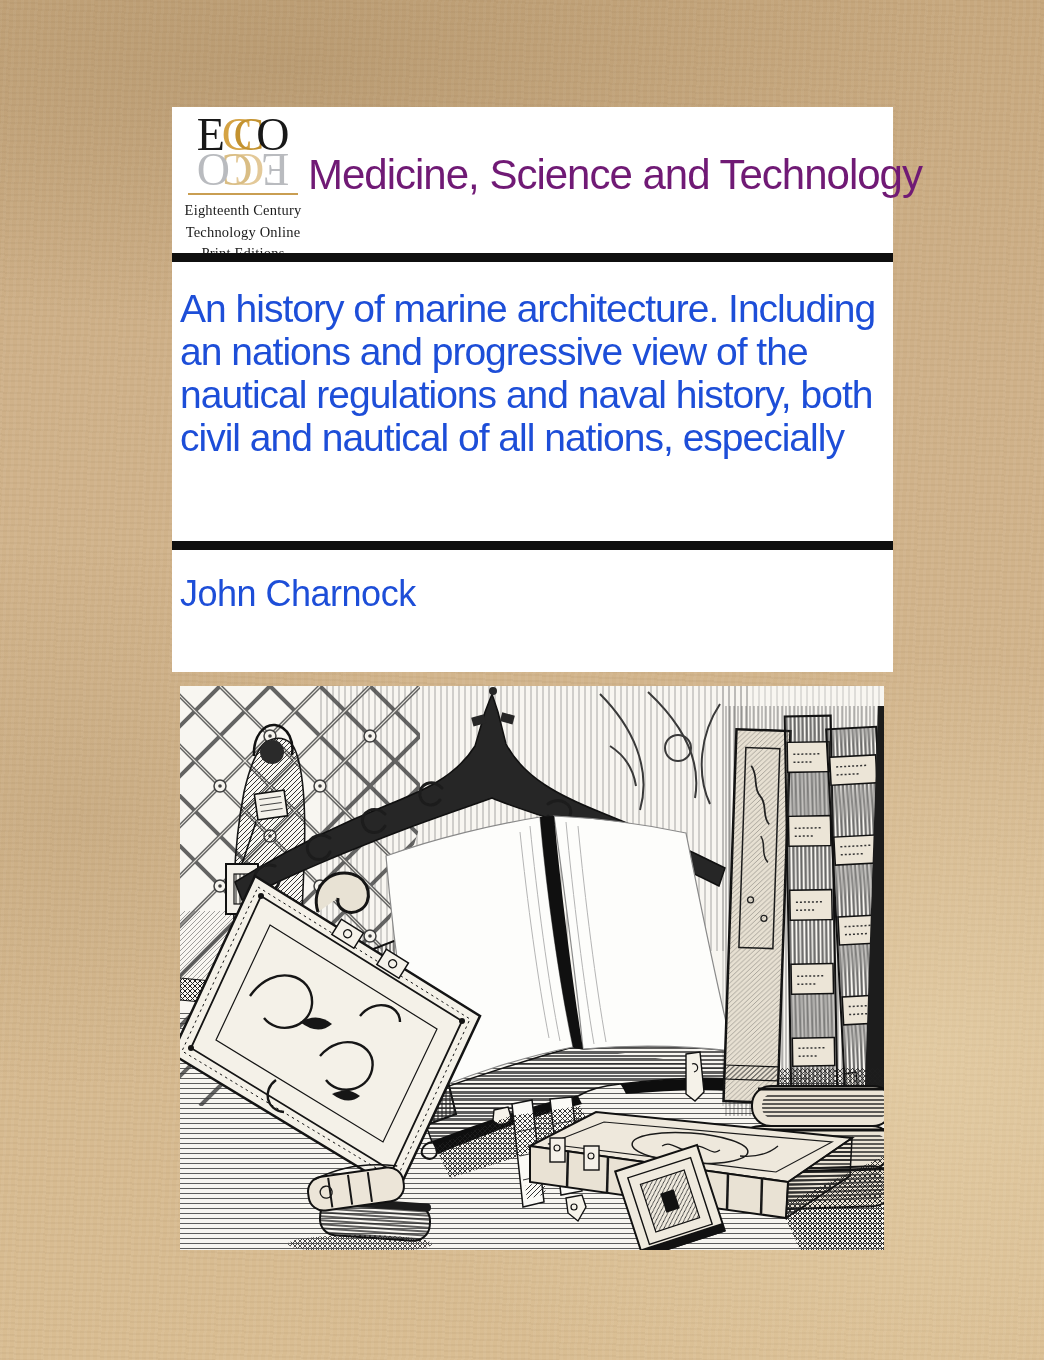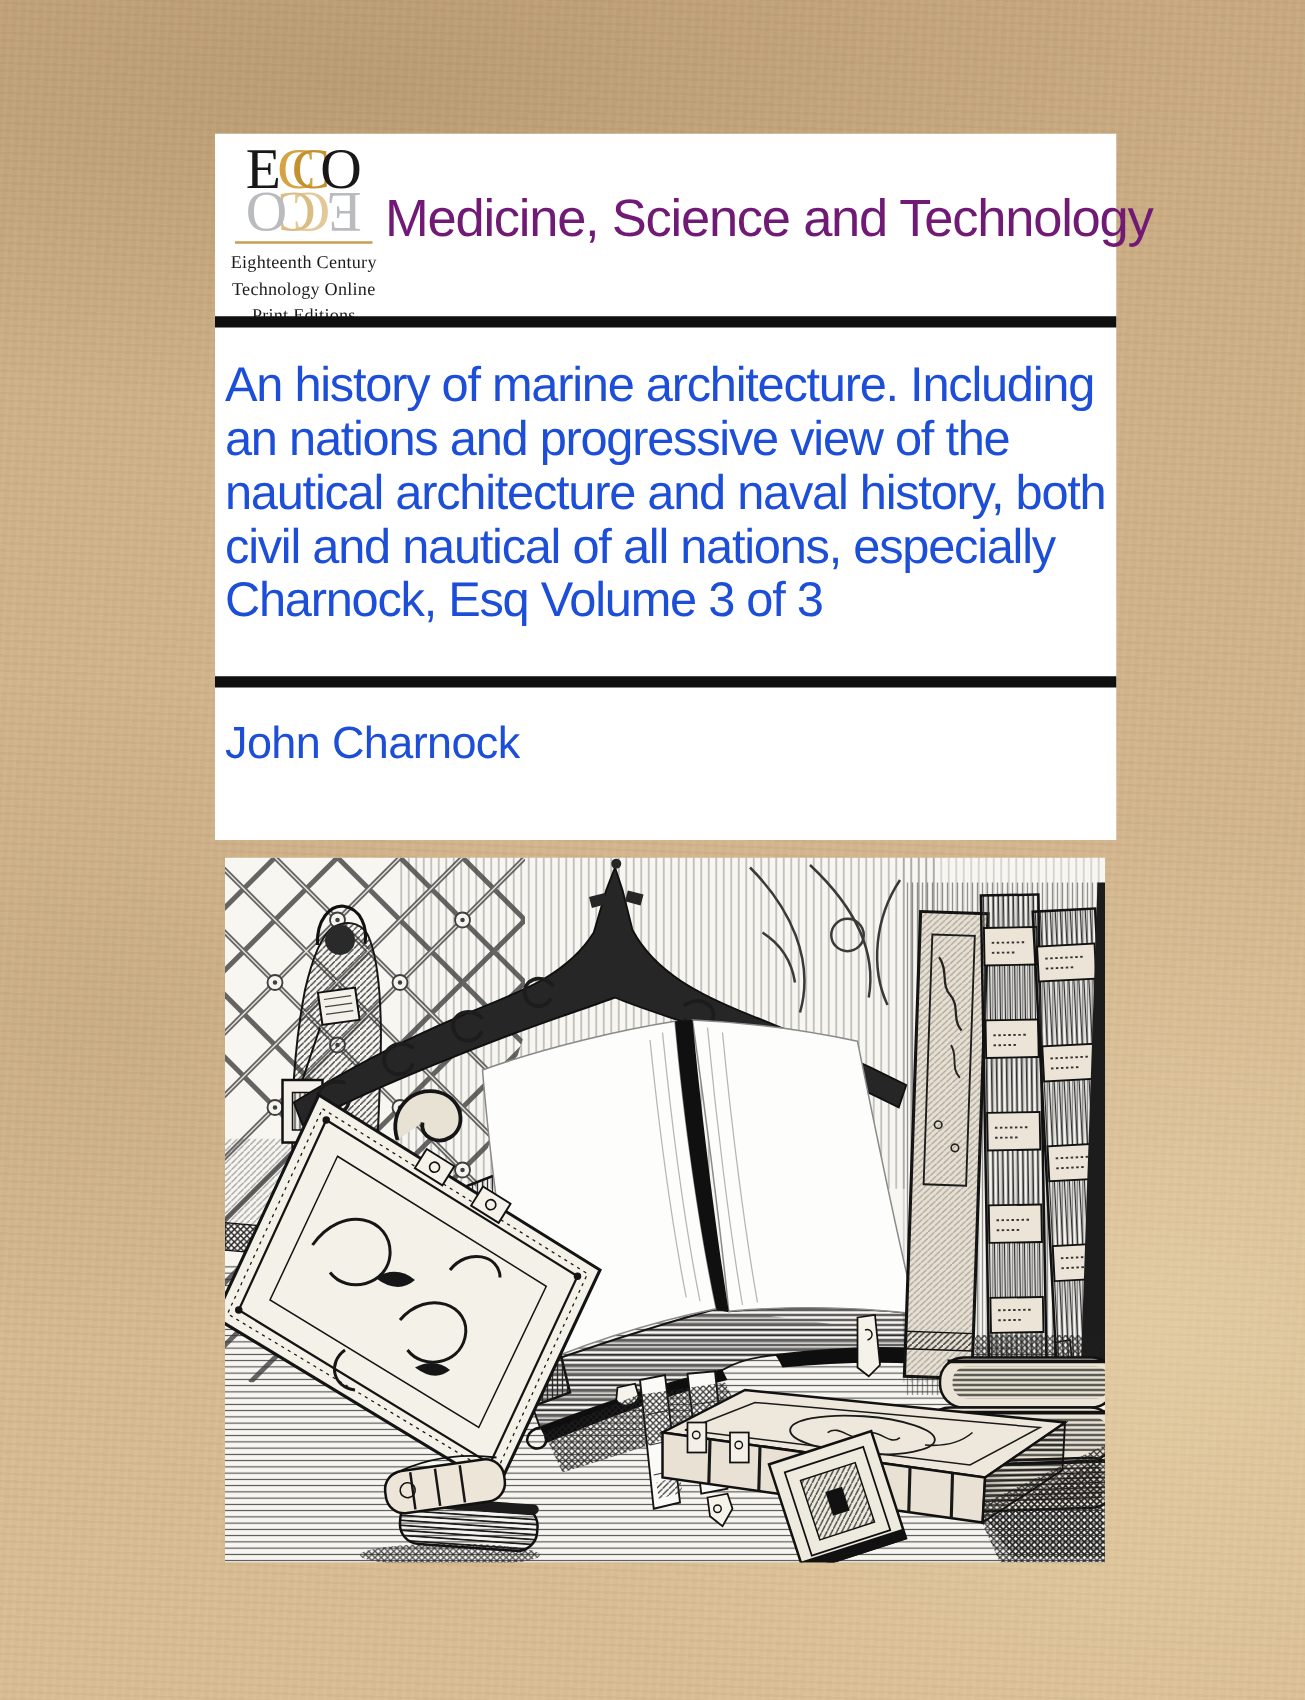--- a/index.html
+++ b/index.html
@@ -77,23 +77,22 @@
       </div>
     </div>
 
     <div class="collection">Medicine, Science and Technology</div>
 
     <div class="bar bar-top"></div>
 
     <div class="book-title">
       <div>An history of marine architecture. Including</div>
       <div>an nations and progressive view of the</div>
-      <div>nautical architecture and naval history, both</div>
+      <div>nautical regulations and naval history, both</div>
       <div>civil and nautical of all nations, especially</div>
-      <div>Charnock, Esq Volume 3 of 3</div>
     </div>
 
     <div class="bar bar-bottom"></div>
 
     <div class="author">John Charnock</div>
   </div>
 
   <div class="engraving">
     <svg width="704" height="564" viewBox="0 0 704 564" xmlns="http://www.w3.org/2000/svg" role="img" aria-label="Engraved illustration of antique books: a large open volume on an ornate gothic stand with hanging bookmarks, a carved statue before a lattice window, a decorated cover leaning at left, and stacks of clasped leather-bound books">
       <defs>

